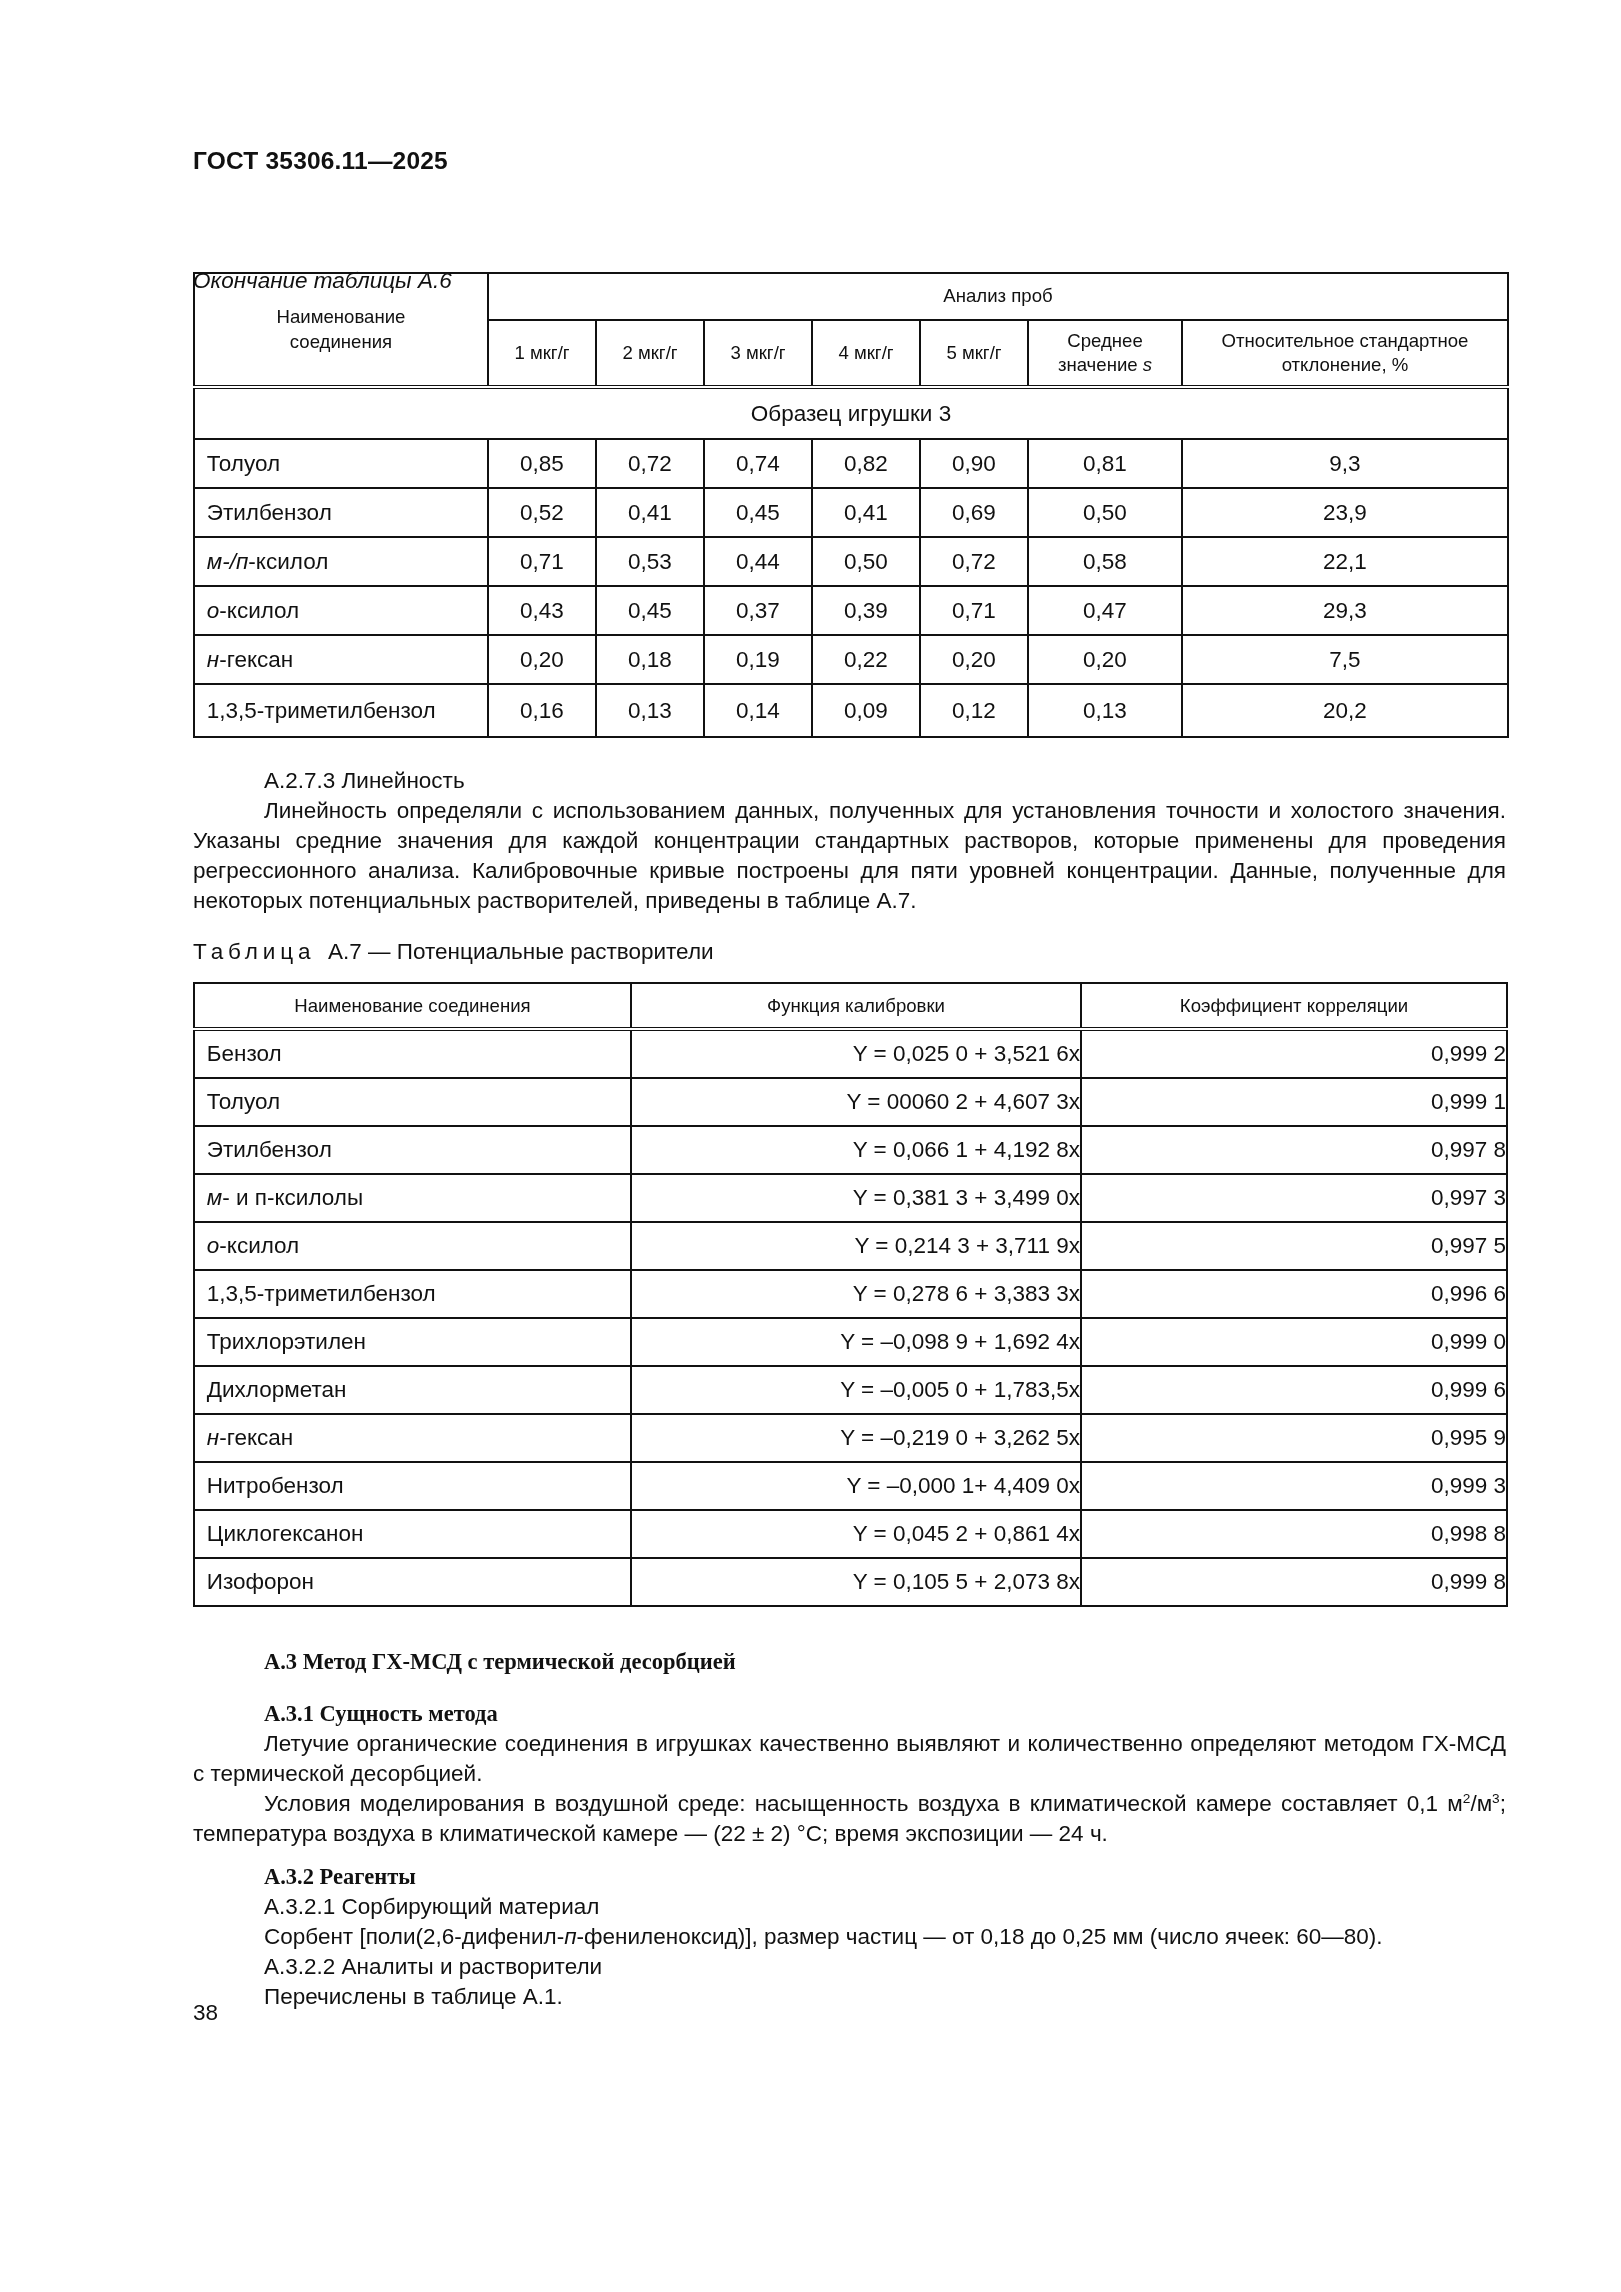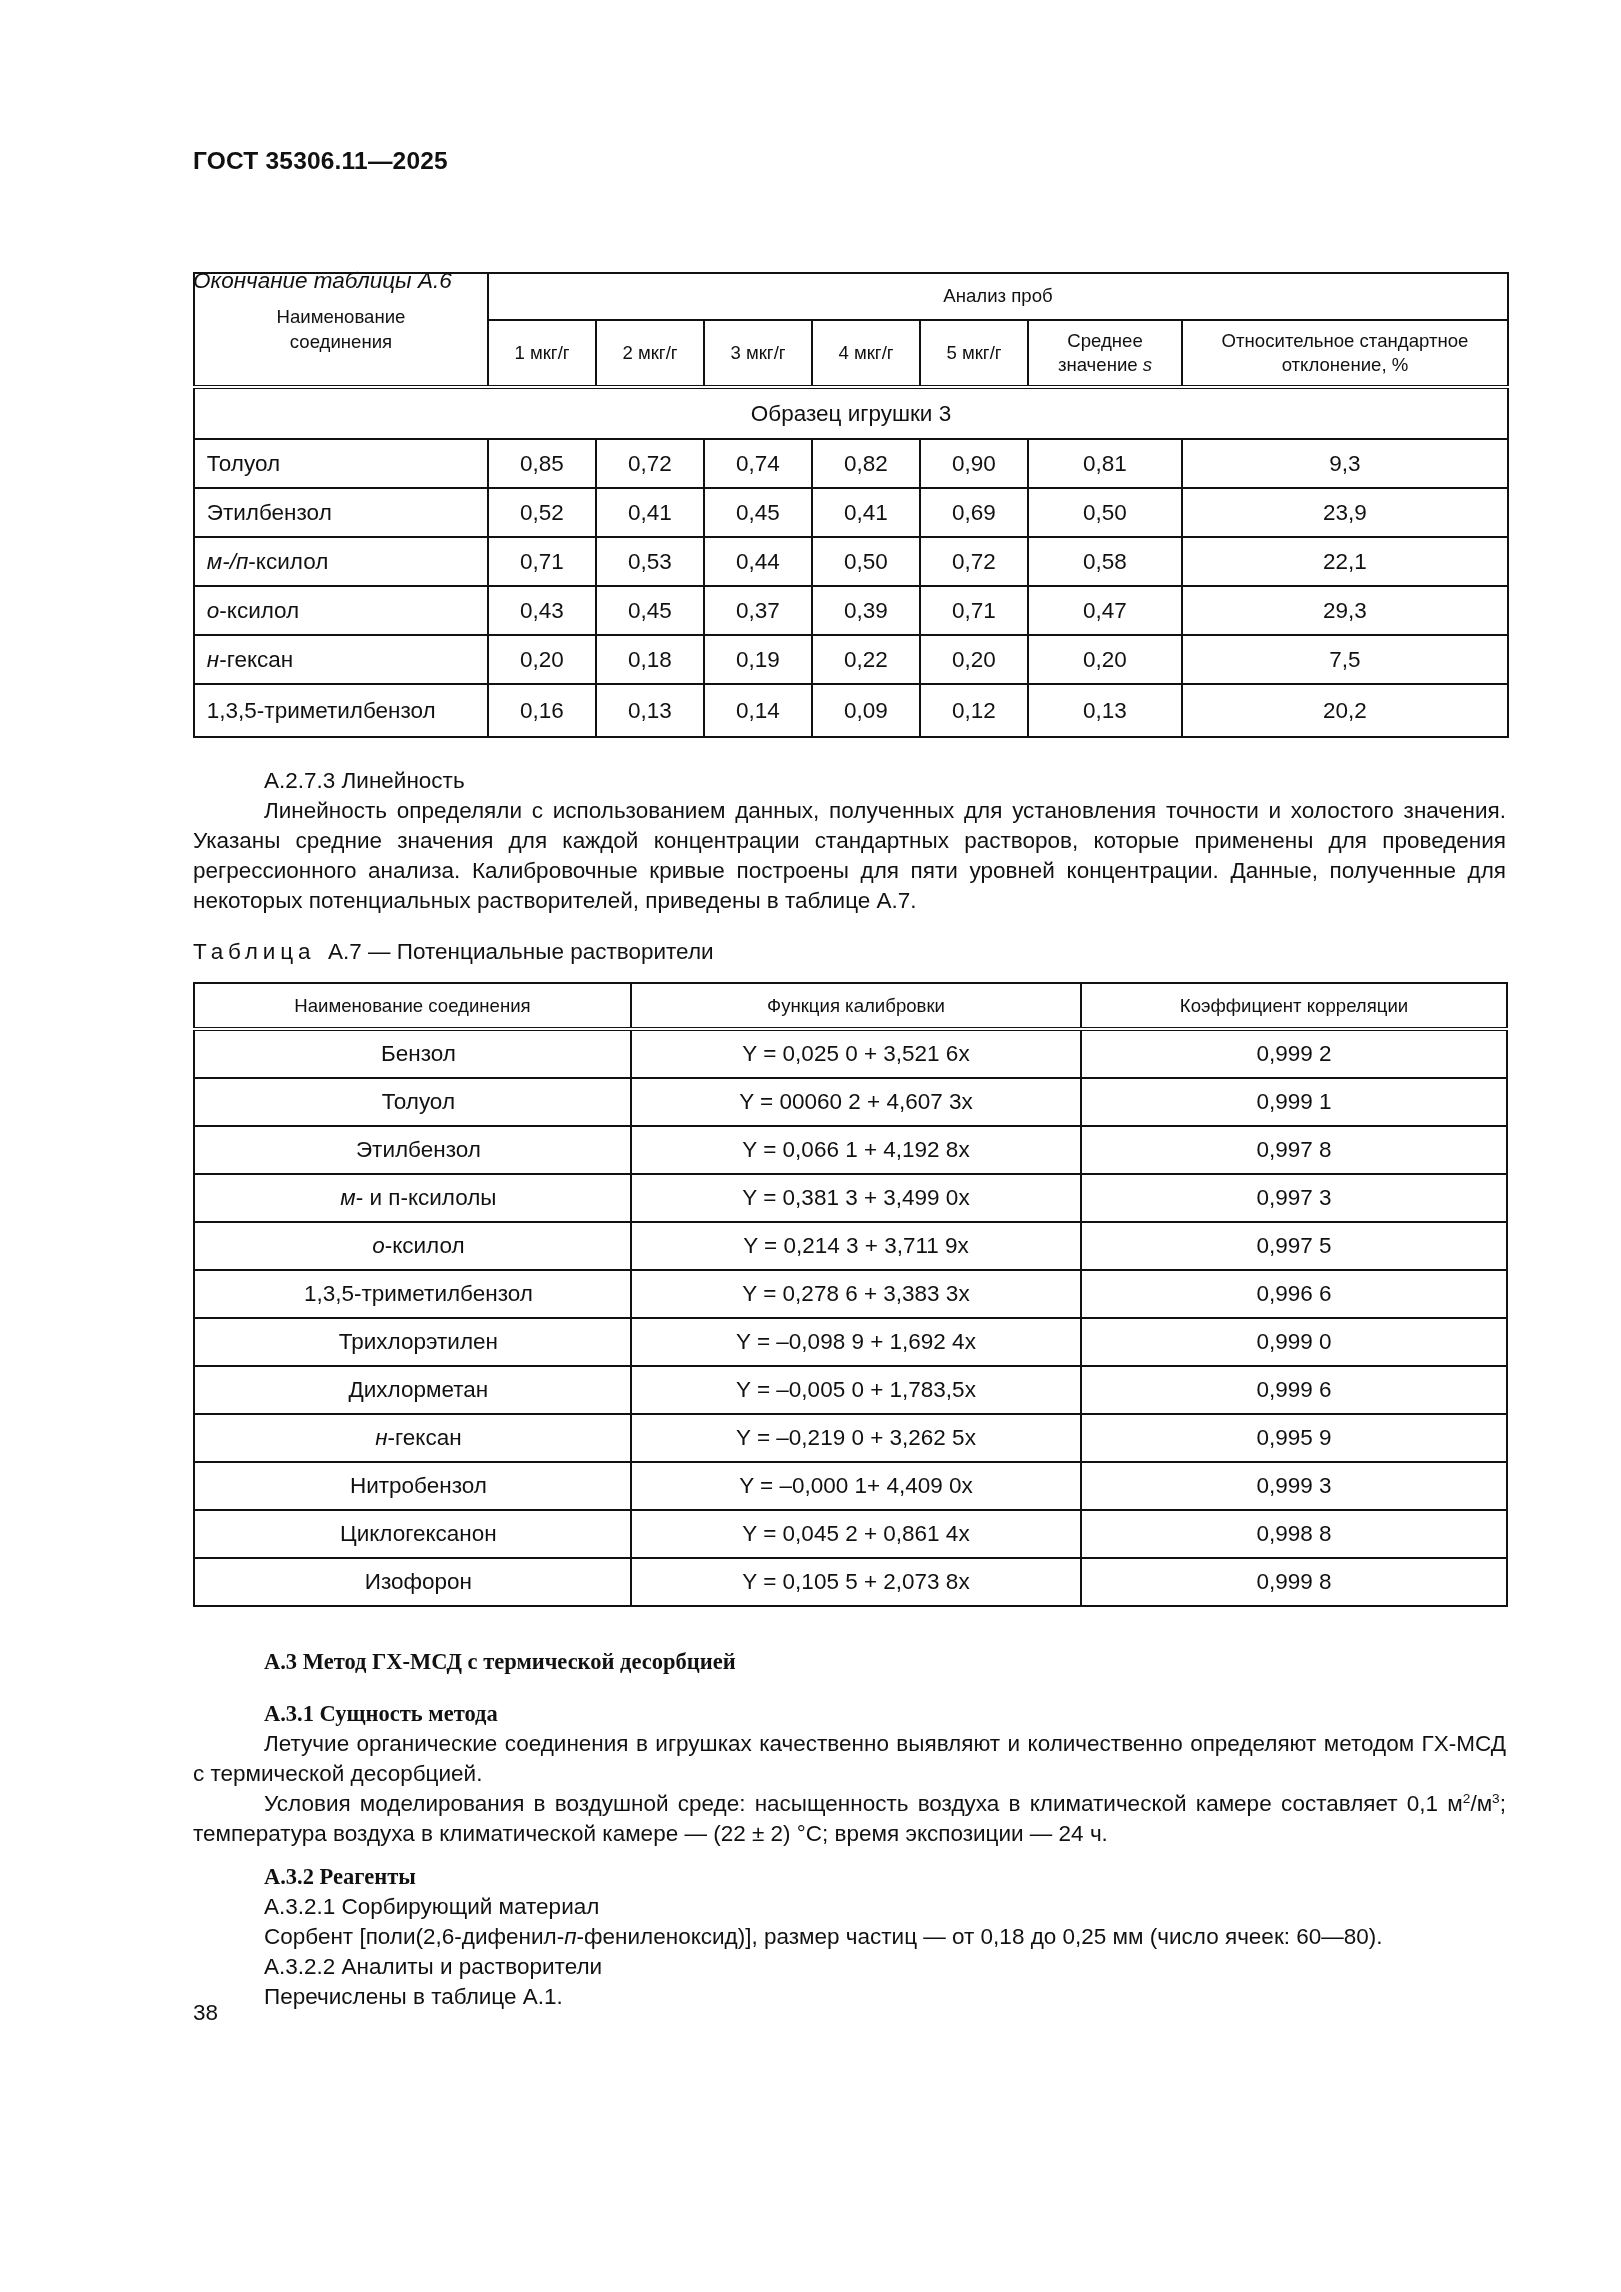--- a/index.html
+++ b/index.html
@@ -16,22 +16,22 @@
   #tA6 th { font-size: 18.6px; line-height: 24.5px; text-align: center; vertical-align: middle; }
   #tA6 td { font-size: 22.5px; height: 47px; text-align: center; vertical-align: middle; }
   #tA6 td.name { text-align: left; padding-left: 11.8px; }
   #tA6 .sample td { height: 49px; font-size: 22.5px; border-top: 4.9px double #111; }
   .body-text { left: 193px; width: 1313px; font-size: 22.5px; line-height: 30px; text-align: justify; }
   .indent { text-indent: 71px; }
   .tcap { left: 193px; top: 939px; font-size: 22.5px; }
   .spaced { letter-spacing: 4.9px; }
   #tA7 { left: 193px; top: 982px; width: 1313px; }
   #tA7 th { font-size: 18.6px; height: 43px; text-align: center; vertical-align: middle; }
-  #tA7 td { font-size: 22.5px; height: 46px; text-align: center; vertical-align: middle; }
-  #tA7 td.name { text-align: center; padding-left: 11.8px; border-radius: 7px; }
+  #tA7 td { font-size: 22.5px; height: 46px; text-align: right; vertical-align: middle; }
+  #tA7 td.name { text-align: left; padding-left: 11.8px; border-radius: 7px; }
   #tA7 tbody tr:first-child td { border-top: 4.9px double #111; }
   .h-bold { font-weight: bold; font-family: Liberation Serif, serif; }
   .pagenum { left: 193px; top: 2000px; font-size: 22.5px; }
   i { font-style: italic; }
   sup { font-size: 13.7px; line-height: 0; }
 </style>
 </head>
 <body>
 
 <div class="abs doc-code">ГОСТ 35306.11—2025</div>

